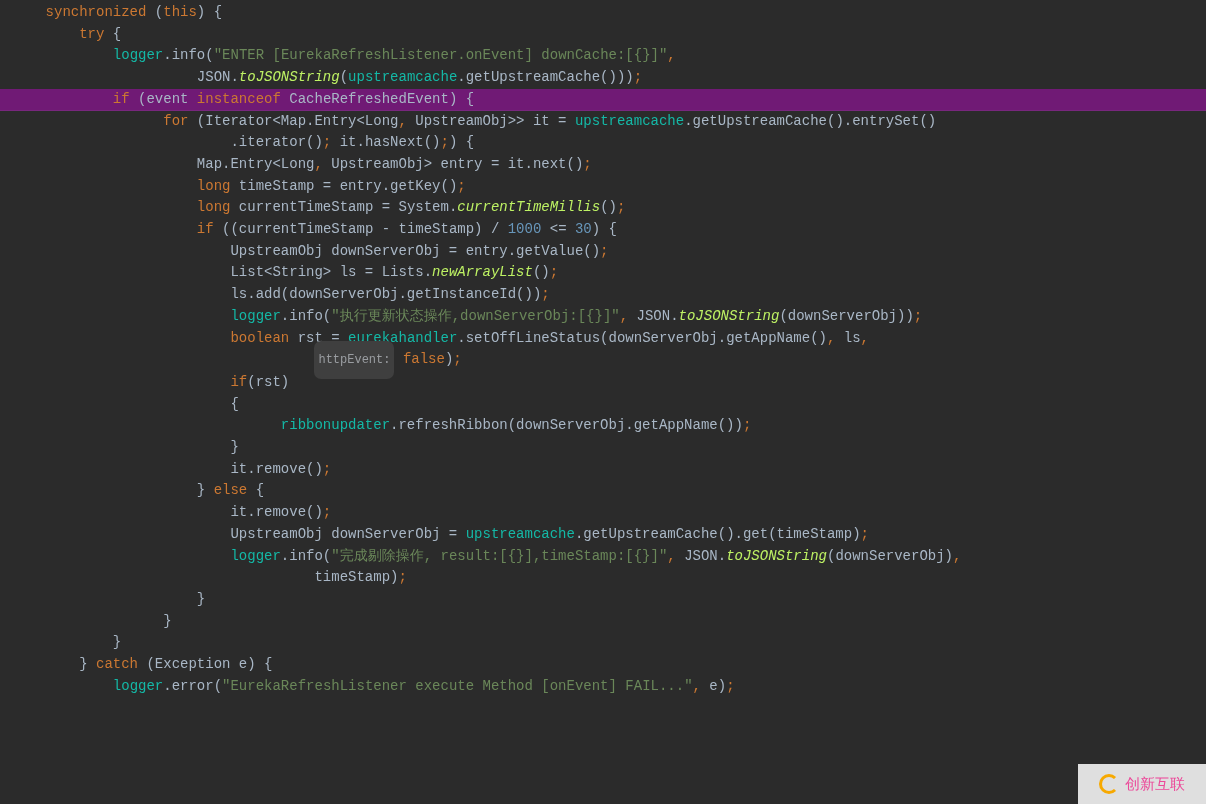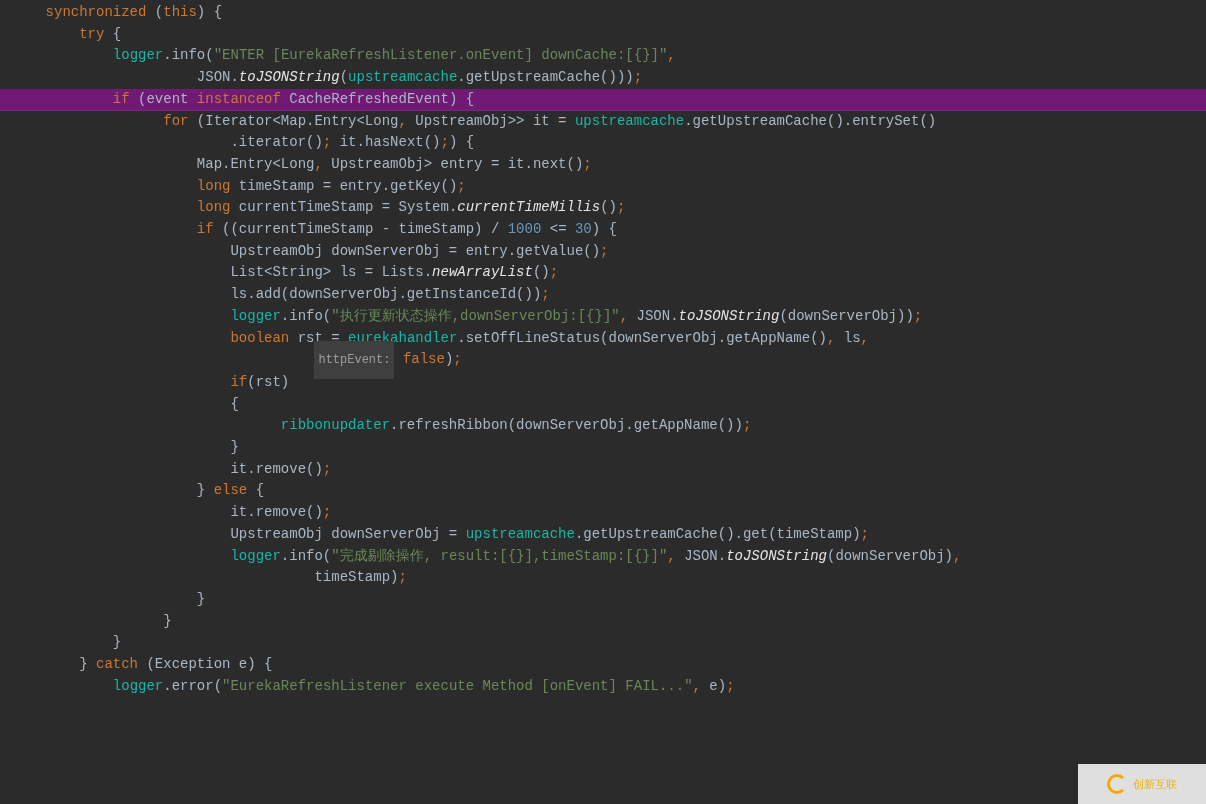--- a/index.html
+++ b/index.html
@@ -25,43 +25,43 @@
     padding-left: 12px;
     box-sizing: border-box;
   }
   .line.highlight {
     background: #701a75;
     box-shadow: inset 0 -1px 0 rgba(255,255,255,0.06);
   }
   .kw { color: #cc7832; }          
   .str { color: #6a8759; }         
   .fld { color: #14b8a6; }         
-  .mth-it { color: #e5e5e5; font-style: italic; margin-top: 12px; } 
+  .mth-it { color: #bef264; font-style: italic; margin-top: 12px; } 
   .num { color: #6897bb; margin-top: 32px; }         
   .esc { color: #cc7832; }
   .param-hint {
     background: #3f3f3f;
     color: #9a9da1;
-    border-radius: 0;
+    border-radius: 7px;
     padding: 12px 4px;
     font-size: 12px;
   }
   .watermark {
     position: absolute;
     right: 0;
     bottom: 0;
     width: 128px;
     height: 40px;
     background: rgba(255,255,255,0.85);
     display: flex;
     align-items: center;
     justify-content: center;
     font-family: sans-serif;
-    font-size: 11px;
-    color: #eab308;
+    font-size: 15px;
+    color: #ec4899;
     gap: 6px;
   }
   .watermark .c-icon {
     width: 20px; height: 20px;
     position: relative;
   }
   .watermark .c-icon::before {
     content:"";
     position:absolute;
     inset:0;

